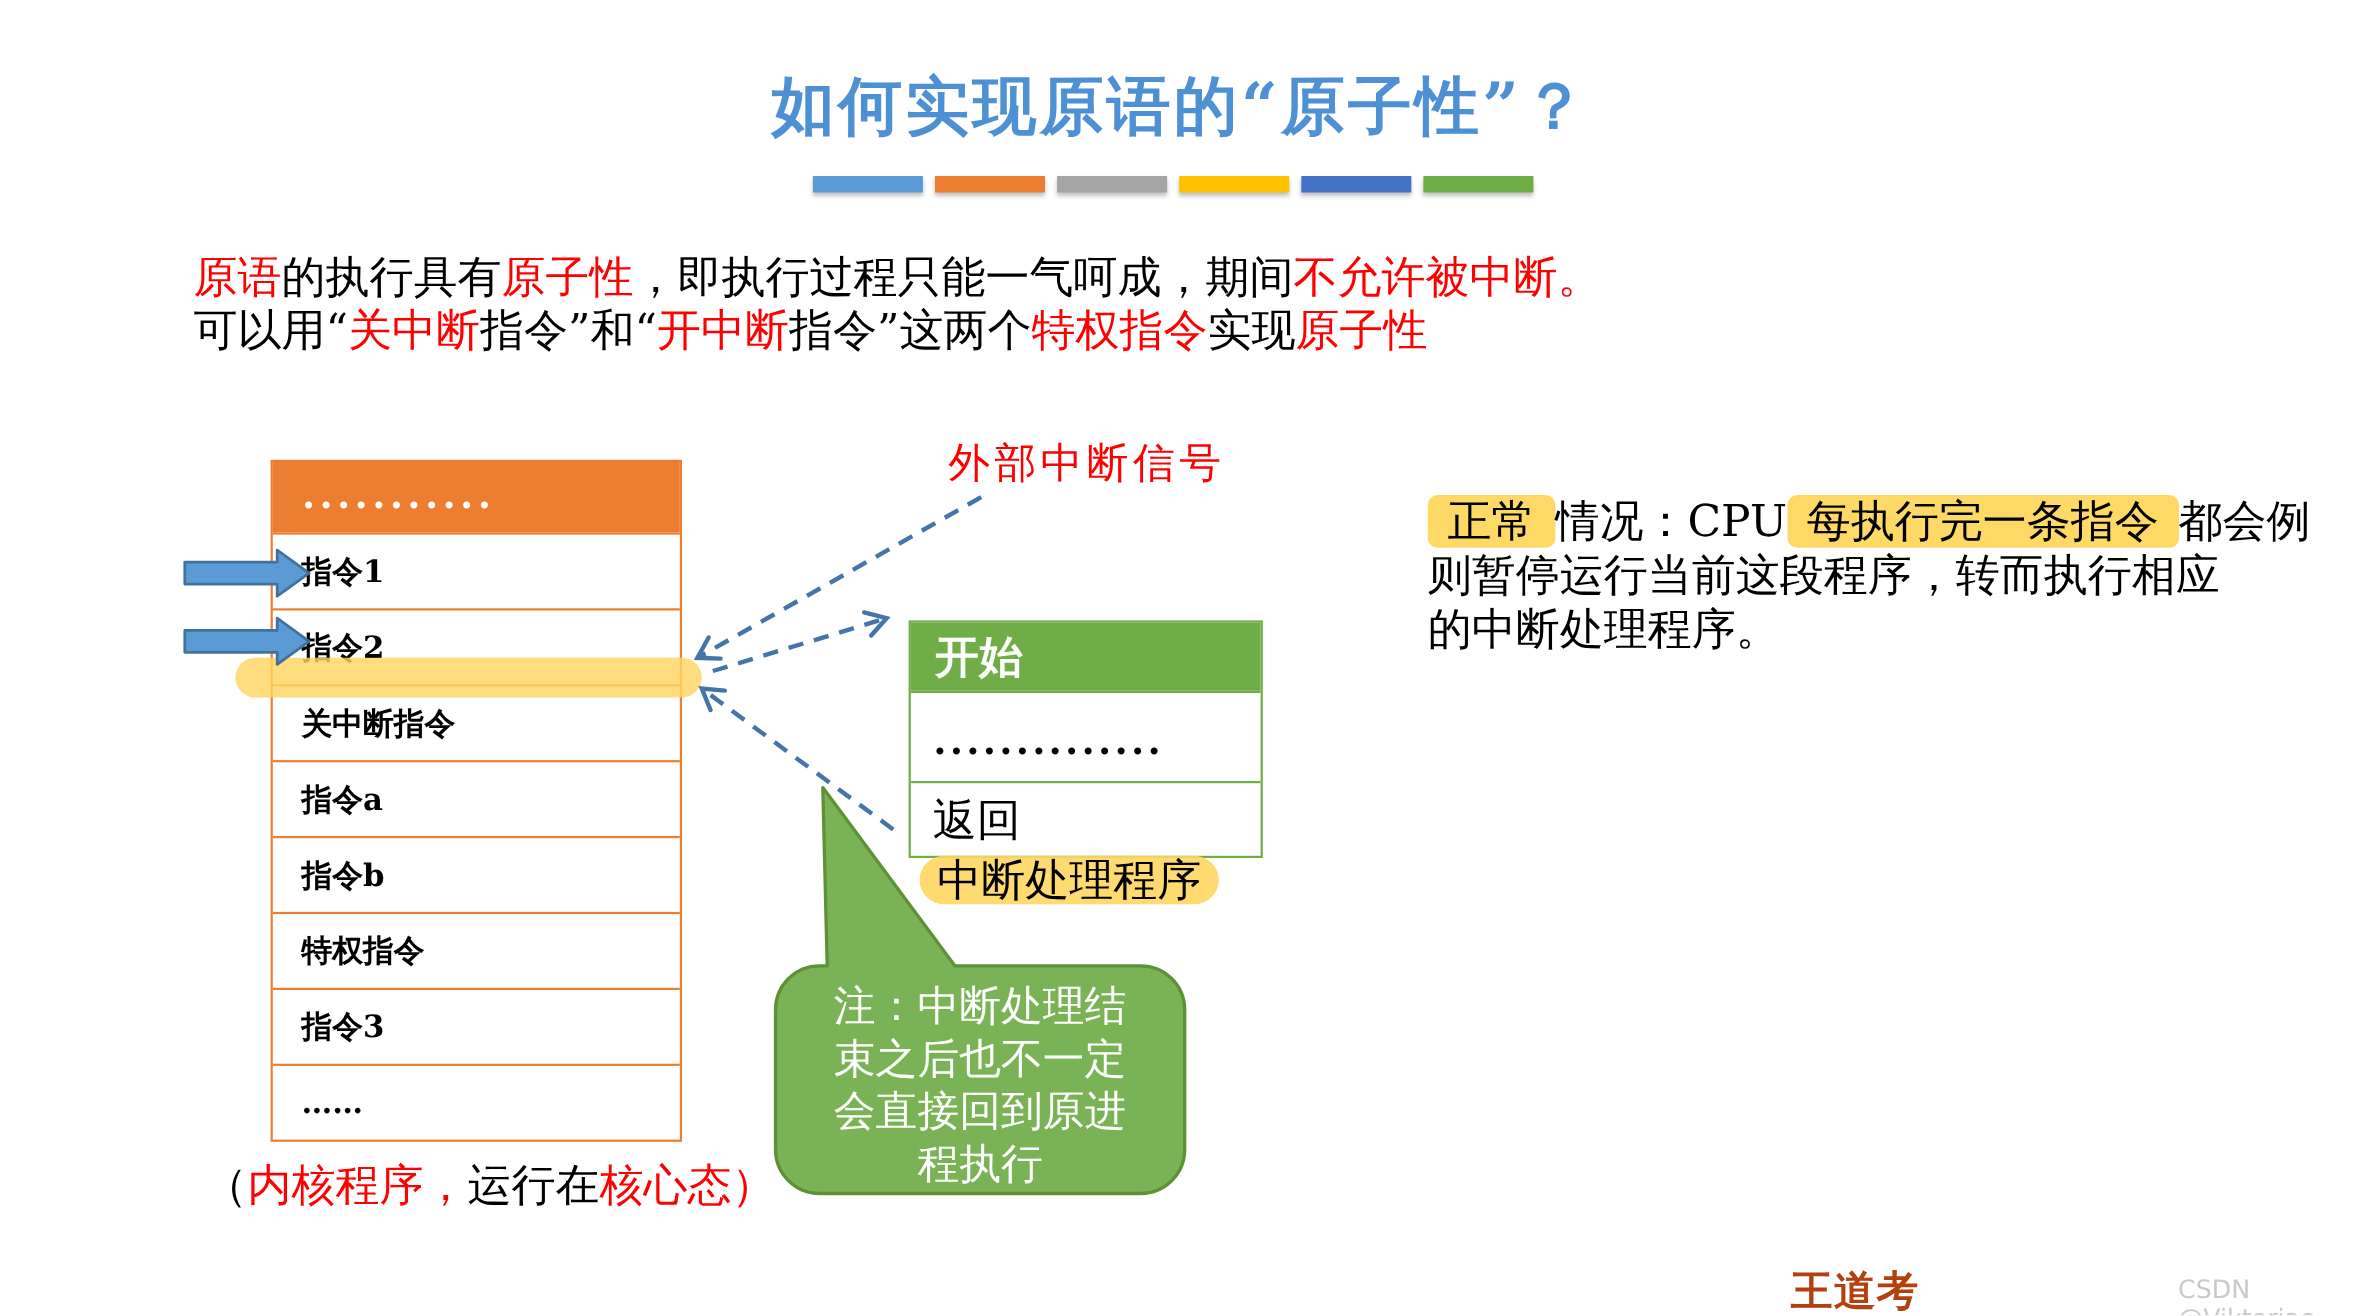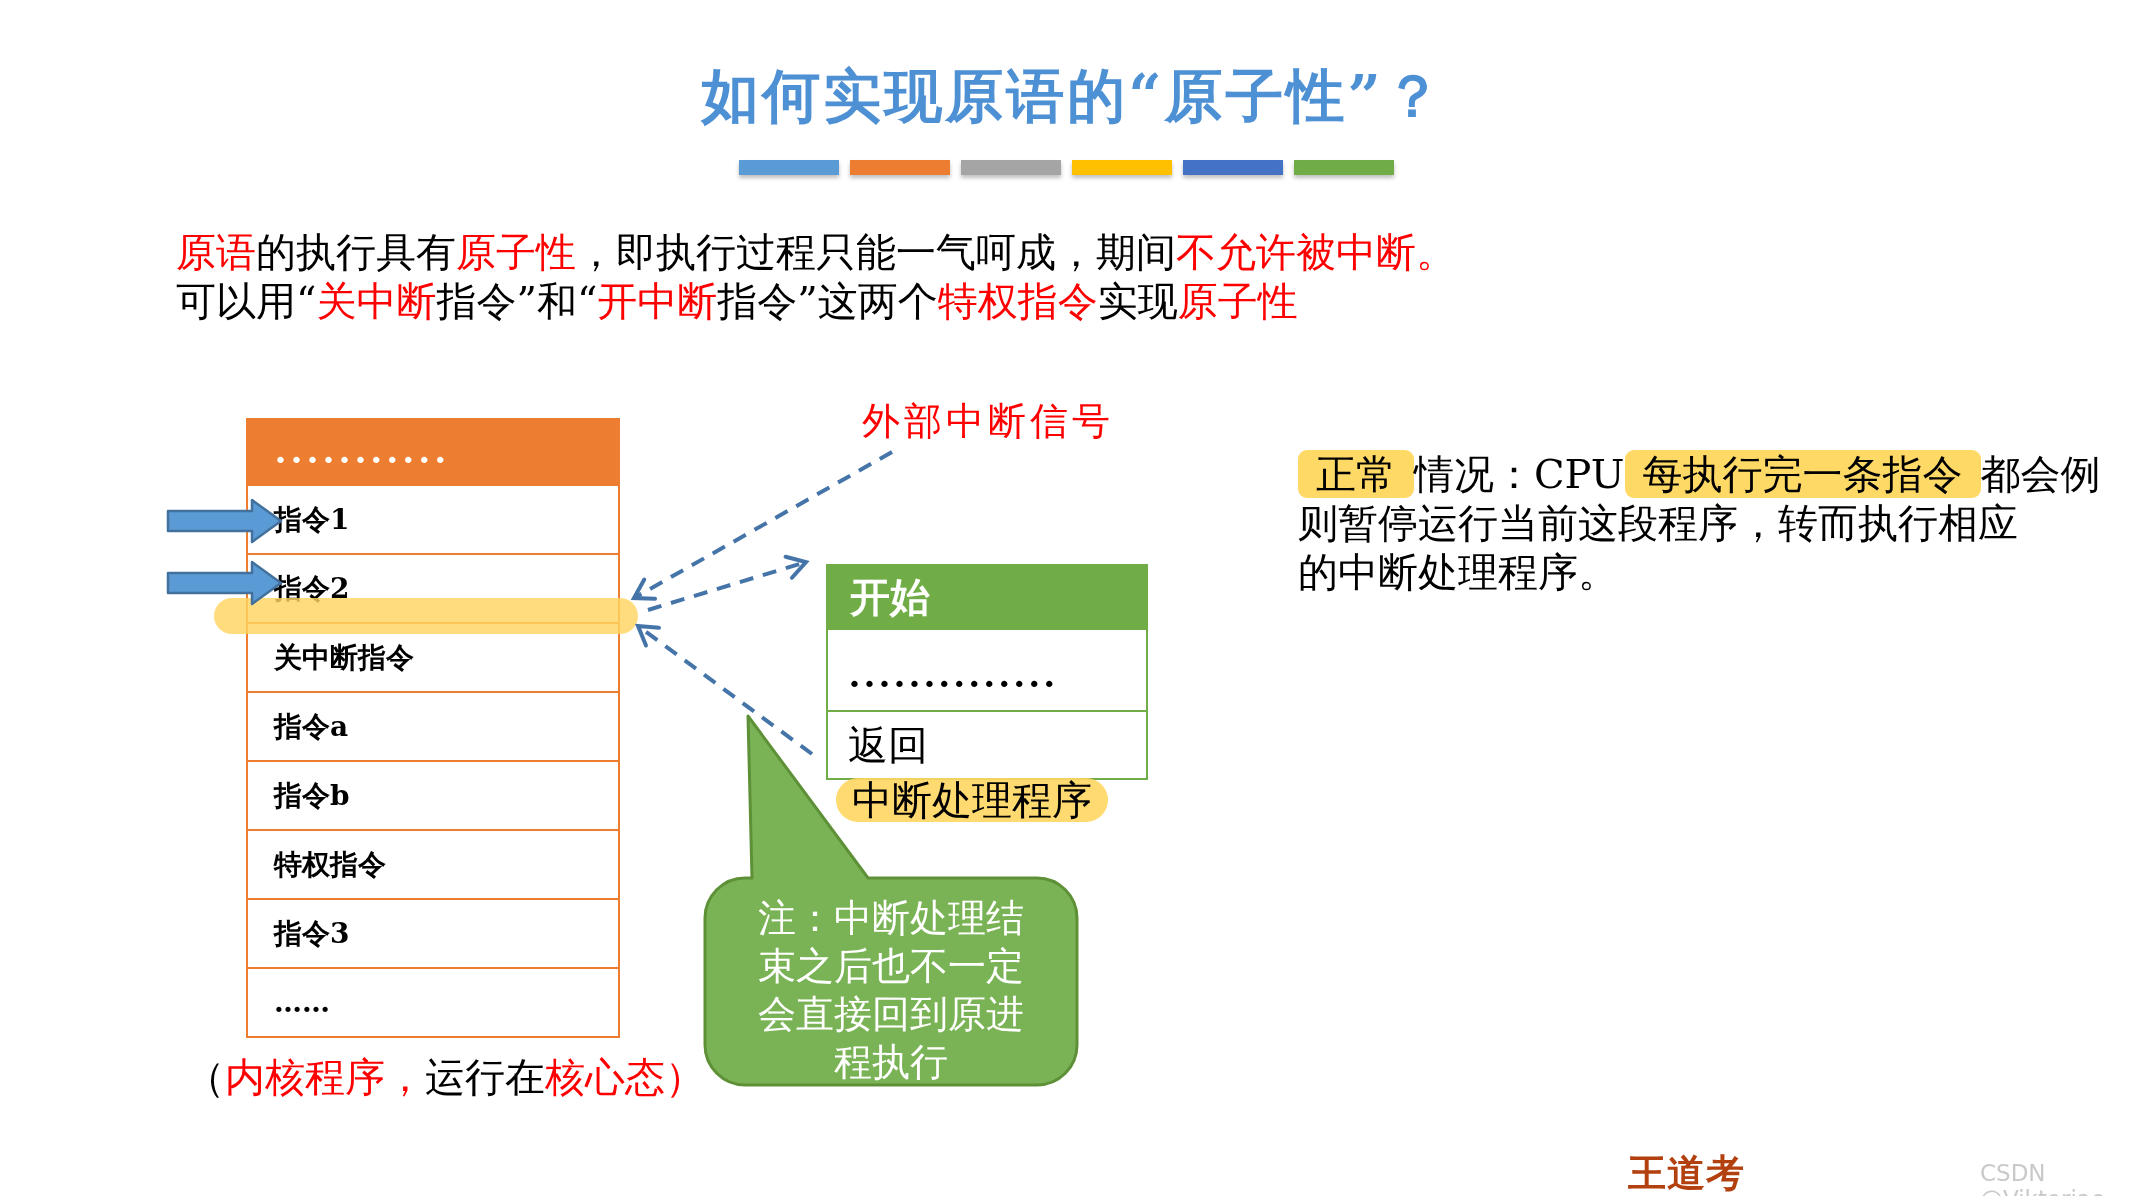--- a/index.html
+++ b/index.html
@@ -43,21 +43,21 @@
          font-size:40px;color:#000;}
 
   .ilabel{position:absolute;left:862px;top:396px;font-size:38px;color:#FF0000;letter-spacing:4px;}
 
   
   .rnote{position:absolute;left:1298px;top:450px;font-size:40px;line-height:49px;color:#000;}
   .hl{background:#FFD966;border-radius:9px;padding:1px 18px;}
 
   
   .bubble-text{position:absolute;left:705px;top:894px;width:372px;text-align:center;
-               font-size:38px;line-height:48px;color:#fff;}
+               font-size:38px;line-height:48px;color:#fff;font-family:Liberation Mono, monospace;}
 
   .brand{position:absolute;left:1628px;top:1148px;font-size:38px;font-weight:bold;color:#B3410F;
          font-family:"DejaVu Sans","Liberation Sans",sans-serif;letter-spacing:1px;}
   .watermark{position:absolute;left:1980px;top:1160px;font-size:23px;color:#C9C9C9;
              font-family:"DejaVu Sans","Liberation Sans",sans-serif;}
 
   .overlay{position:absolute;left:0;top:0;width:2146px;height:1196px;pointer-events:none;}
 </style>
 </head>
 <body>

